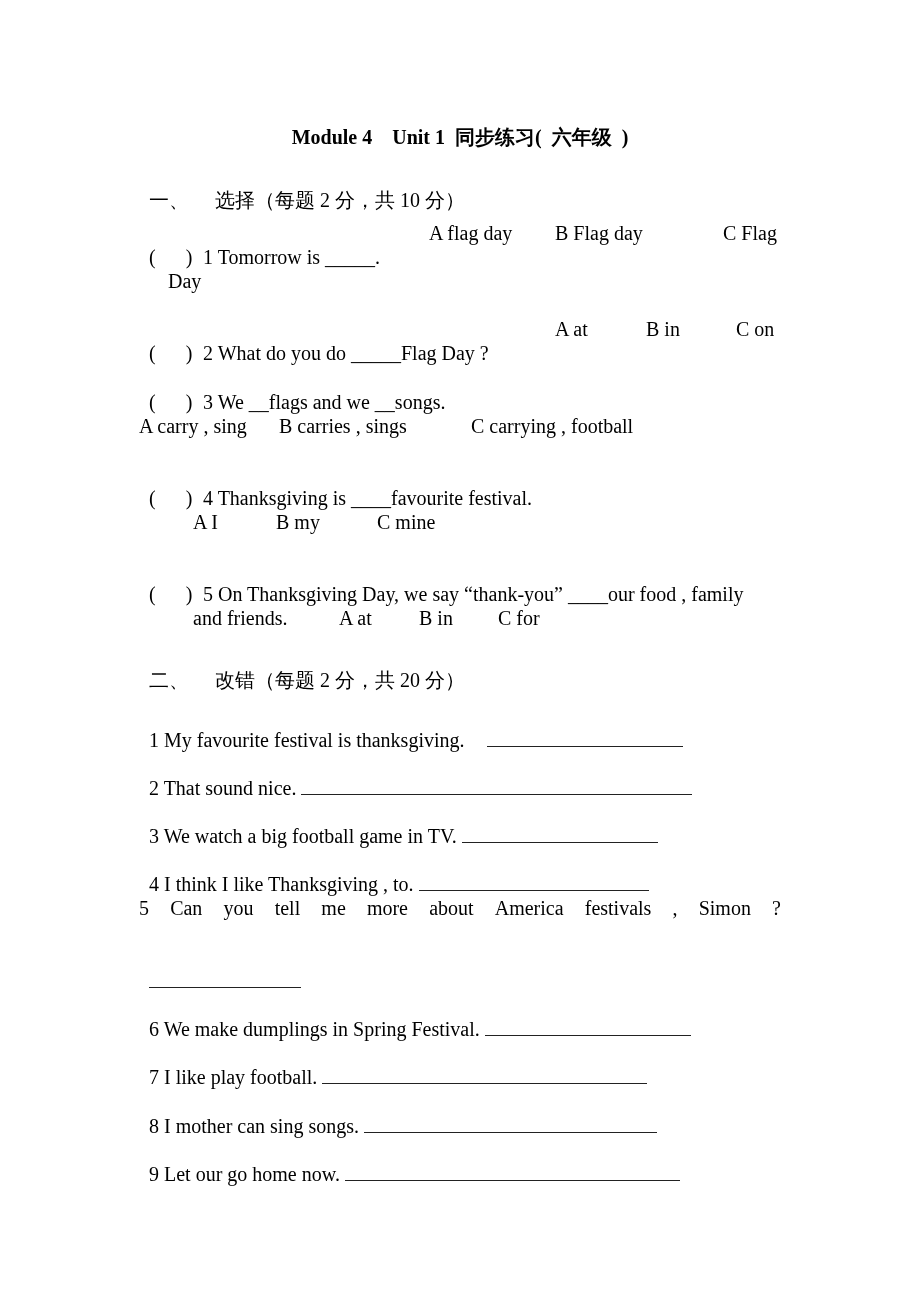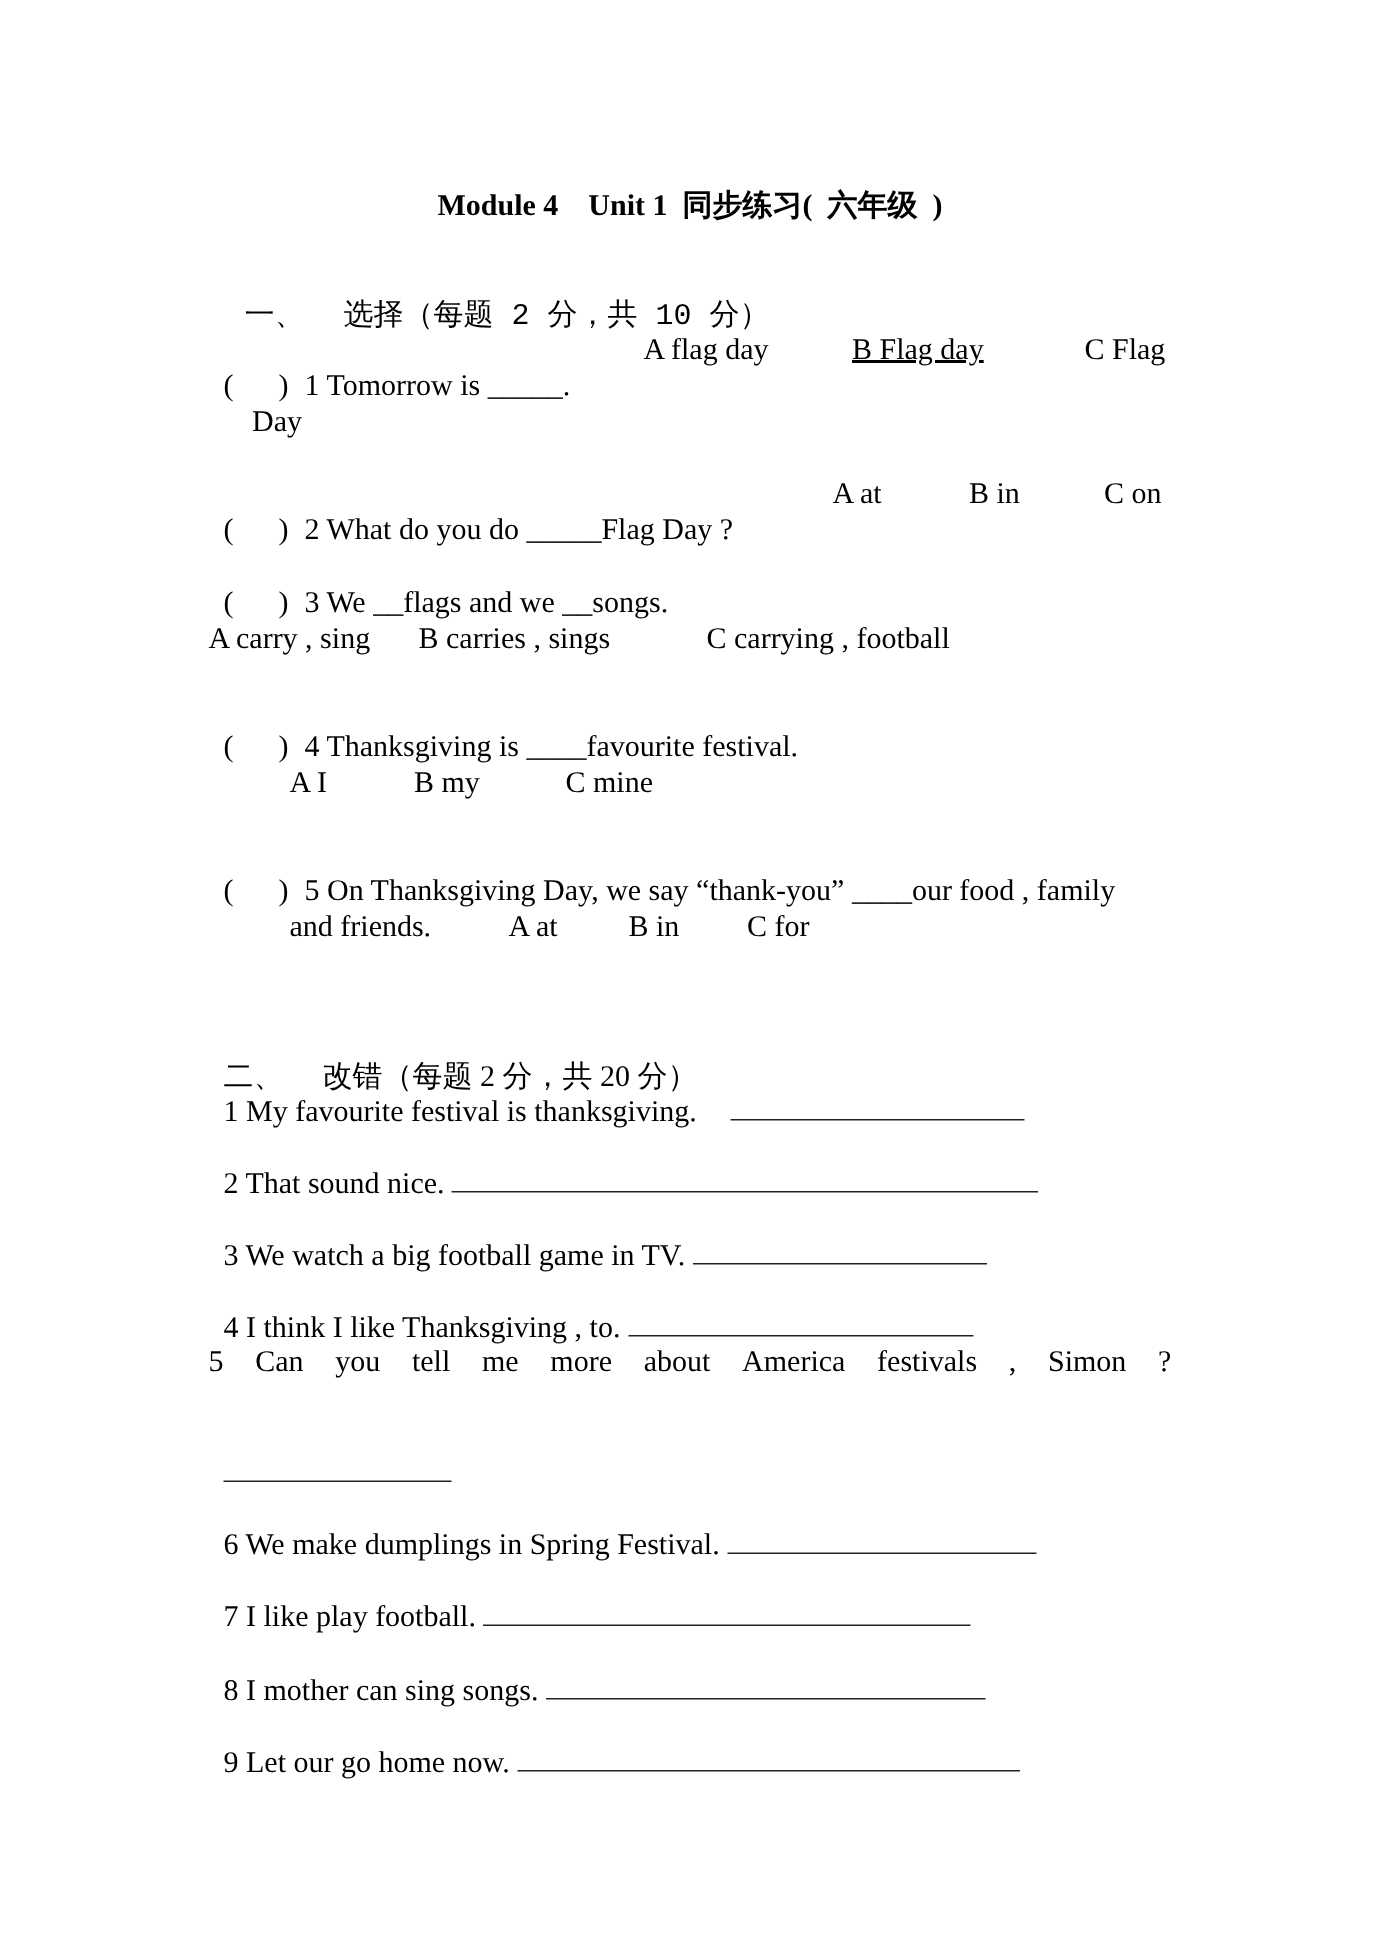--- a/index.html
+++ b/index.html
@@ -51,28 +51,28 @@
     display: flex;
     justify-content: space-between;
     line-height: 24px;
   }
 </style>
 </head>
 <body>
 
 <div class="title">Module 4    Unit 1  同步练习(  六年级  )</div>
 
-<div class="line section-head" style="top:176px;font-family:Liberation Mono, monospace;">
+<div class="line section-head" style="top:164px;">
   <span class="section-num">一、</span><span>选择（每题 2 分，共 10 分）</span>
 </div>
 
 <div class="line" style="top:221px; width:650px;">
   <span class="paren">(      )</span><span>1 Tomorrow is _____.</span>
   <span class="opt" style="left:290px;">A flag day</span>
-  <span class="opt" style="left:429px;text-decoration:underline;">B Flag day</span>
+  <span class="opt" style="left:416px;">B Flag day</span>
   <span class="opt" style="left:584px;">C Flag</span>
 </div>
 <div class="line" style="top:269px;margin-left:29px;">Day</div>
 
 <div class="line" style="top:317px; width:650px;">
   <span class="paren">(      )</span><span>2 What do you do _____Flag Day ?</span>
   <span class="opt" style="left:416px;">A at</span>
   <span class="opt" style="left:507px;">B in</span>
   <span class="opt" style="left:597px;">C on</span>
 </div>
@@ -98,21 +98,21 @@
 <div class="line" style="top:558px;">
   <span class="paren">(      )</span><span>5 On Thanksgiving Day, we say “thank-you” ____our food , family</span>
 </div>
 <div class="line" style="top:606px; width:650px;">
   <span class="opt" style="left:54px;">and friends.</span>
   <span class="opt" style="left:200px;">A at</span>
   <span class="opt" style="left:280px;">B in</span>
   <span class="opt" style="left:359px;">C for</span>
 </div>
 
-<div class="line section-head" style="top:682px;">
+<div class="line section-head" style="top:644px;">
   <span class="section-num">二、</span><span>改错（每题 2 分，共 20 分）</span>
 </div>
 
 <div class="line" style="top:703px;">
   <span>1 My favourite festival is thanksgiving.</span><span style="display:inline-block;width:22px;"></span><span class="blank" style="width:196px;"></span>
 </div>
 
 <div class="line" style="top:751px;">
   <span>2 That sound nice.</span> <span class="blank" style="width:391px;"></span>
 </div>

